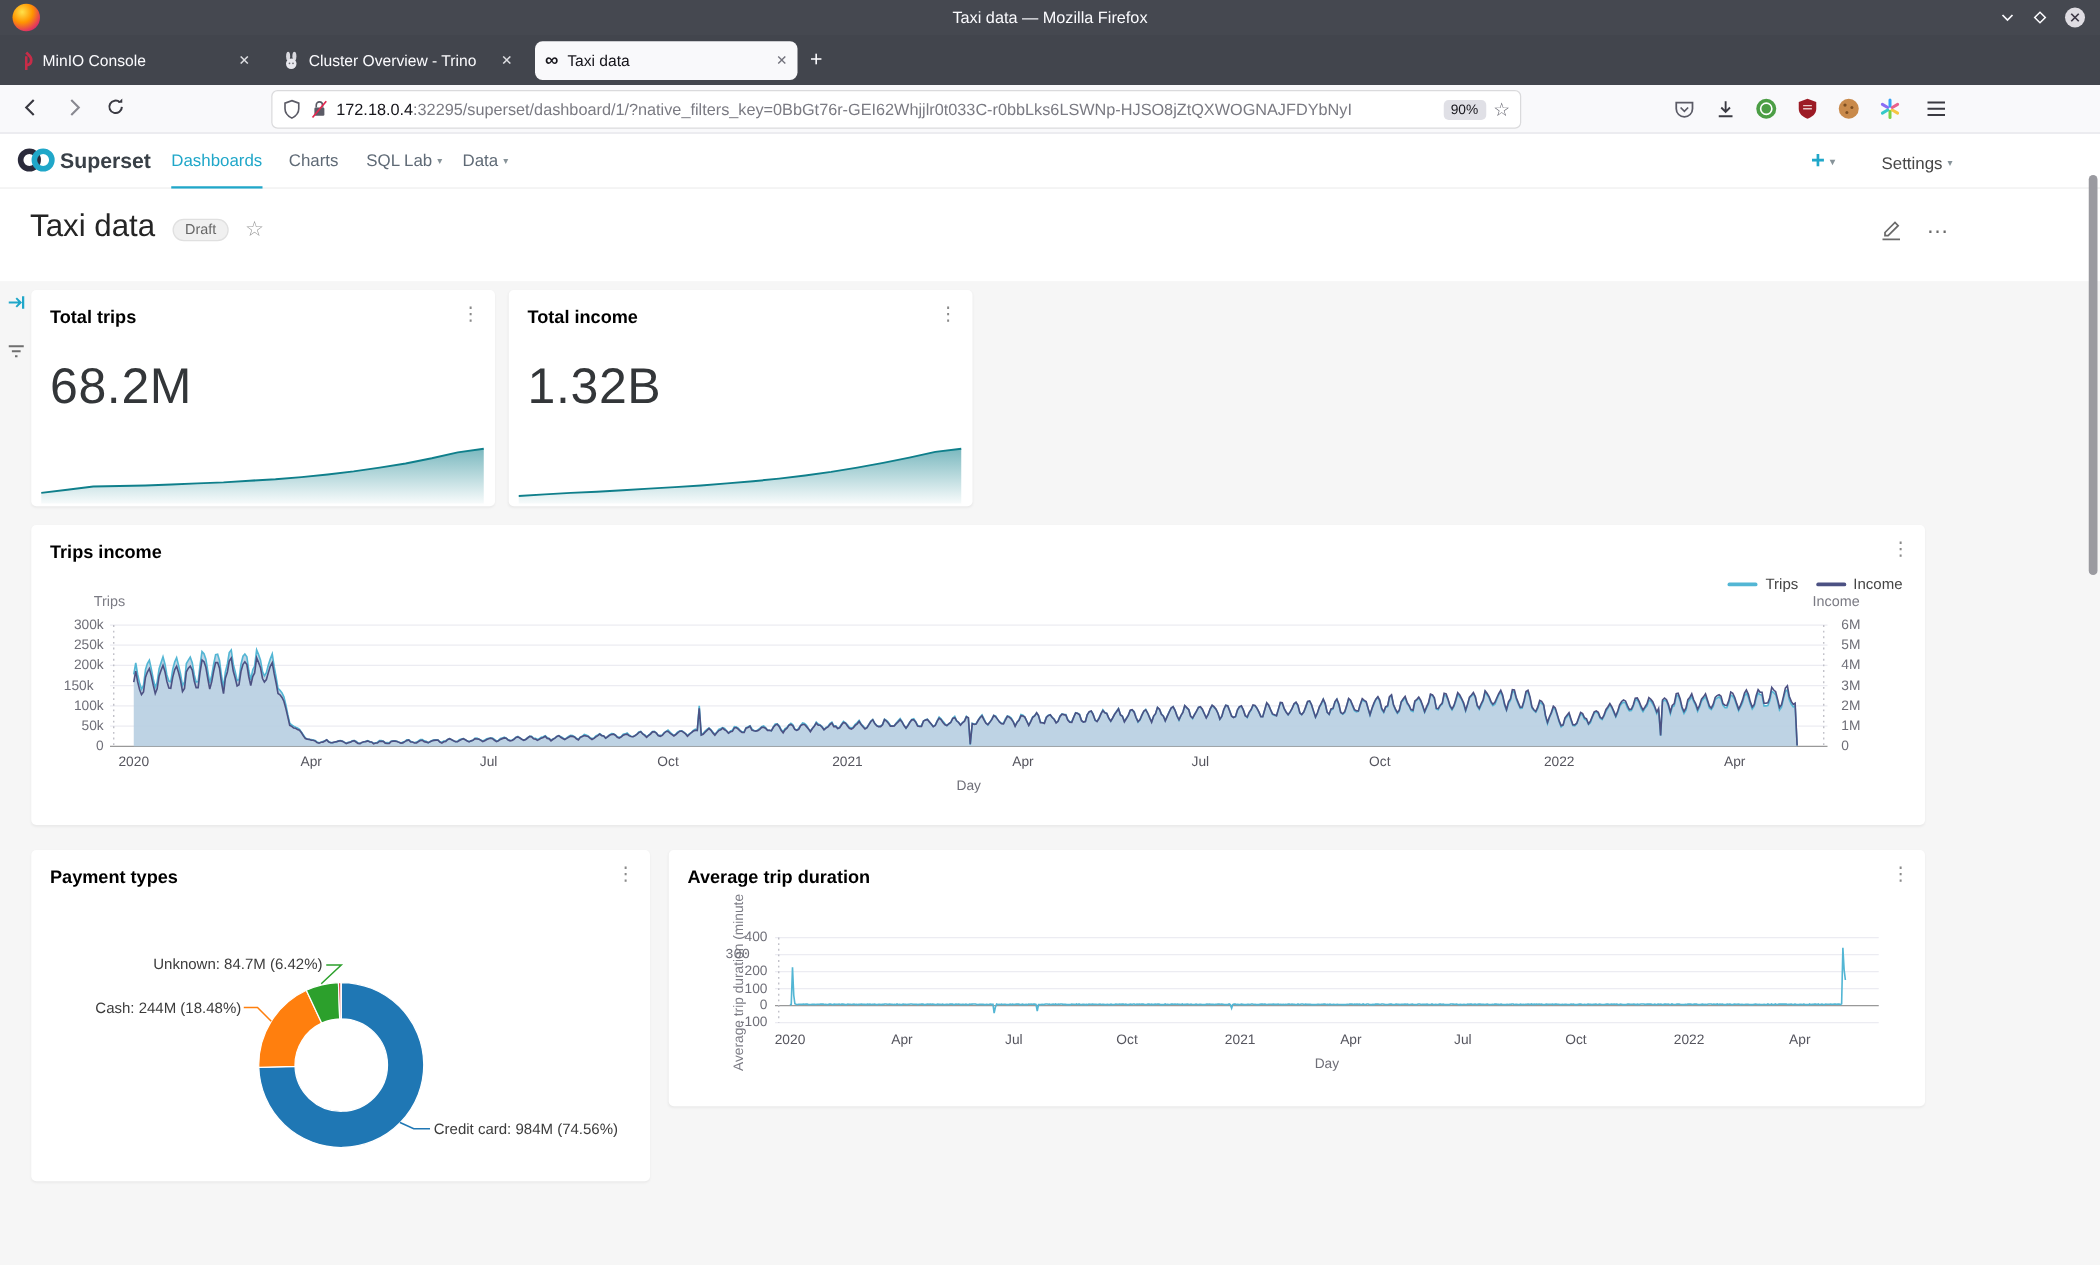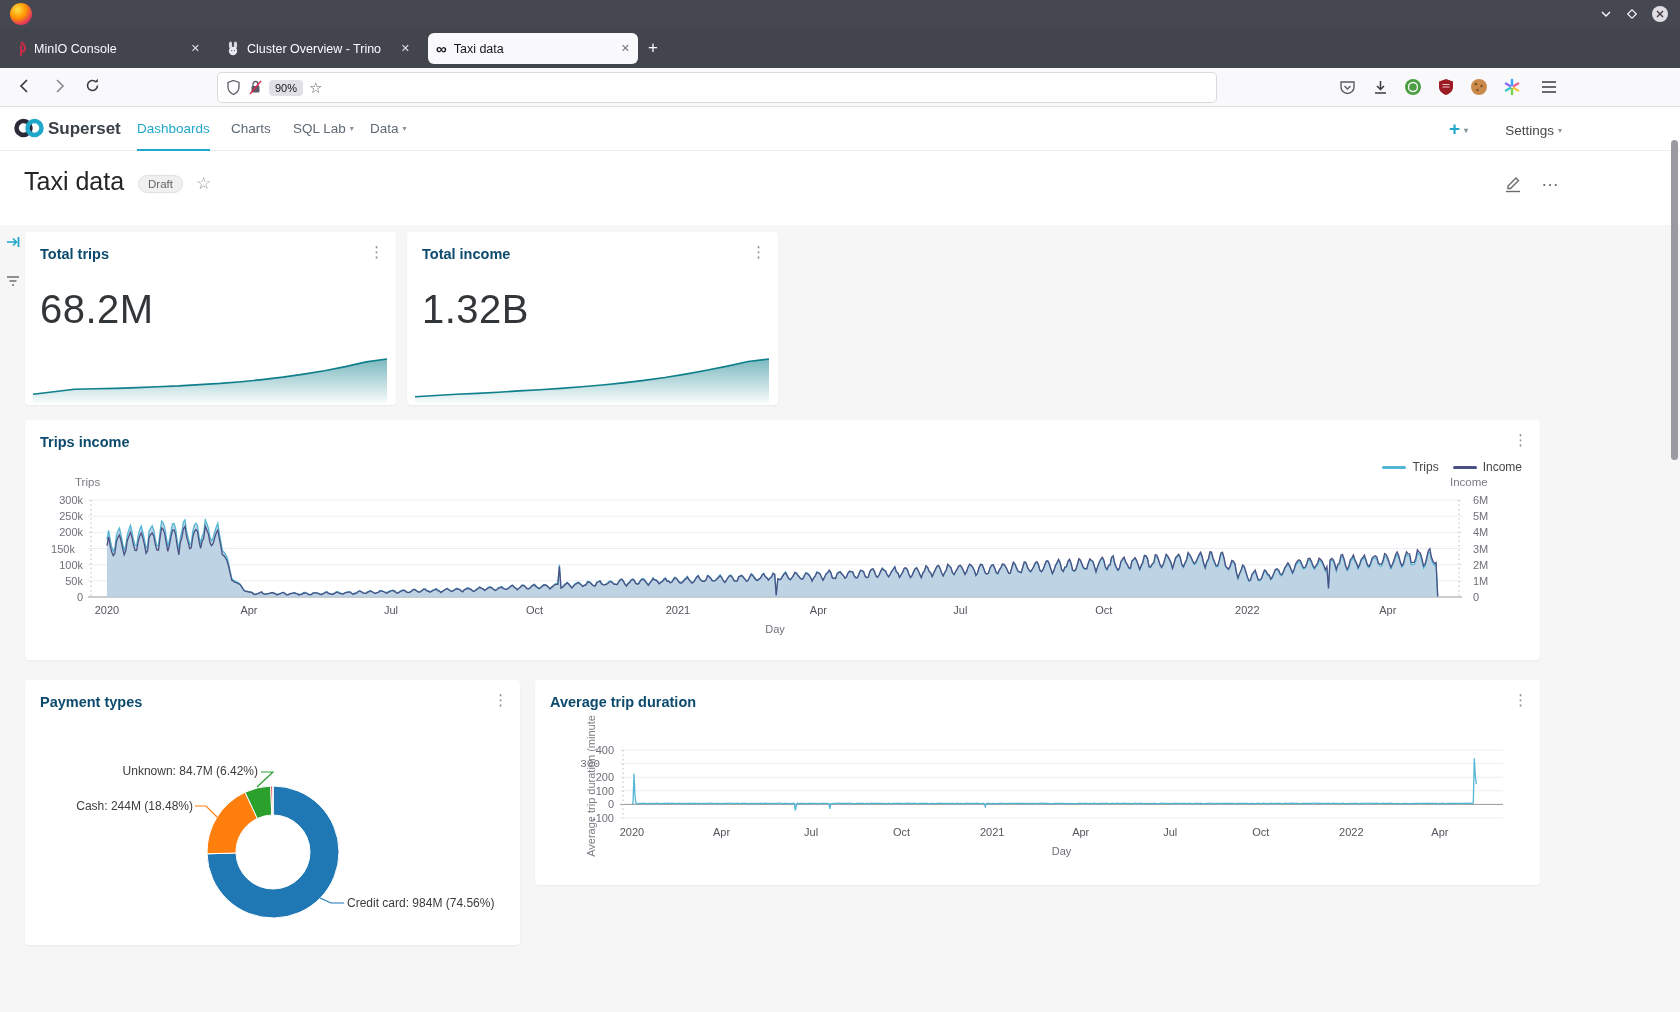--- a/index.html
+++ b/index.html
@@ -34,40 +34,41 @@
   #plus-btn { position:absolute; right:212px; top:11px; color:#20a7c9; font-size:19px; font-weight:bold; }
   #settings-btn { position:absolute; right:118px; top:0; height:44px; line-height:47px; font-size:13.5px; color:#484848; }
   #header-row { position:absolute; left:0; top:151px; width:1680px; height:74px; background:#ffffff; }
   #page-title { position:absolute; left:24px; top:16px; font-size:25px; color:#252525; }
   #draft-pill { position:absolute; left:138px; top:24px; font-size:11.5px; color:#666; background:#f0f0f0; border:1px solid #e0e0e0; border-radius:10px; padding:2px 9px; }
   #fav-star { position:absolute; left:196px; top:22px; font-size:17px; color:#9a9a9a; }
   #edit-icons { position:absolute; right:120px; top:22px; display:flex; gap:18px; color:#6a6a6a; }
   
   #dash { position:absolute; left:0; top:225px; width:1680px; height:787px; background:#f6f6f6; }
   .card { position:absolute; background:#ffffff; border-radius:4px; box-shadow:0 1px 2px rgba(0,0,0,.05); }
-  .card-title { position:absolute; left:15px; top:14px; font-size:14.5px; font-weight:bold; color:#0c4a6e; }
+  .card-title { position:absolute; left:15px; top:14px; font-size:14.5px; font-weight:bold; color:#000000; }
   .kebab { position:absolute; right:12px; top:12px; font-size:15px; color:#8a8a8a; letter-spacing:0; line-height:1; }
   .big-number { position:absolute; left:15px; top:55px; font-size:40px; color:#333639; letter-spacing:.5px; }
   .spark { position:absolute; left:6px; bottom:2px; }
   .tick-label { position:absolute; font-size:11px; color:#6f6f78; }
   .axis-title { position:absolute; font-size:11.5px; color:#7b7b84; }
   .legend-row { position:absolute; display:flex; align-items:center; font-size:12px; color:#454545; }
   .legend-line { width:24px; height:3px; border-radius:2px; margin:0 6px 0 14px; }
   .legend-swatch { width:18px; height:12px; border-radius:3px; margin:0 7px 0 16px; }
   .pie-label { position:absolute; font-size:12px; color:#3c3c3c; white-space:nowrap; }
   #avg-ylabel { position:absolute; left:-28px; top:100px; width:168px; transform:rotate(-90deg); font-size:11px; color:#7b7b84; text-align:center; }
   #scroll-thumb { position:absolute; right:2px; top:140px; width:7px; height:320px; border-radius:4px; background:#9a9aa0; }
   #filter-icons { position:absolute; left:5px; top:234px; width:20px; color:#20a7c9; }
   svg { display:block; }
 </style>
 </head>
 <body>
 
 <div id="titlebar">
   <div id="ff-logo"></div>
+  <div id="window-title">Taxi data — Mozilla Firefox</div>
   <span class="win-btn" style="right:64px">
     <svg width="12" height="12" viewBox="0 0 12 12">
         <path d="M2 4l4 4 4-4" stroke="#fbfbfe" stroke-width="1.4" fill="none"></path>
       </svg>
   </span>
   <span class="win-btn" style="right:38px">
     <svg width="12" height="12" viewBox="0 0 12 12">
         <rect x="3" y="3" width="6" height="6" transform="rotate(45 6 6)" stroke="#fbfbfe" stroke-width="1.2" fill="none"></rect>
       </svg>
   </span>
@@ -134,20 +135,21 @@
           <path d="M7.5 1.5l5.5 2v4.5c0 3.5-2.5 6-5.5 7.5C4.5 14 2 11.5 2 8V3.5z" stroke="#5b5b66" stroke-width="1.3" fill="none"></path>
         </svg>
     </span>
     <span style="margin-left:7px">
       <svg width="15" height="17" viewBox="0 0 15 17">
           <rect x="3.5" y="7" width="8" height="6.5" rx="1" fill="#5b5b66"></rect>
           <path d="M5 7V5a2.5 2.5 0 0 1 5 0v2" stroke="#5b5b66" stroke-width="1.3" fill="none"></path>
           <path d="M2 15L13 2" stroke="#e22850" stroke-width="1.4"></path>
         </svg>
     </span>
+    <span id="url-text"><b>172.18.0.4</b><span>:32295/superset/dashboard/1/?native_filters_key=0BbGt76r-GEI62Whjjlr0t033C-r0bbLks6LSWNp-HJSO8jZtQXWOGNAJFDYbNyI</span></span>
     <span id="zoom-badge">90%</span>
     <span style="color:#5b5b66; font-size:15px">☆</span>
   </div>
   <span class="tool-ic" style="left:1336px">
     <svg width="17" height="17" viewBox="0 0 17 17">
         <path d="M2 3h13v5a6.5 6.5 0 0 1-13 0z" stroke="#5b5b66" stroke-width="1.4" fill="none"></path>
         <path d="M5.5 7l3 3 3-3" stroke="#5b5b66" stroke-width="1.4" fill="none"></path>
       </svg>
   </span>
   <span class="tool-ic" style="left:1369px">

